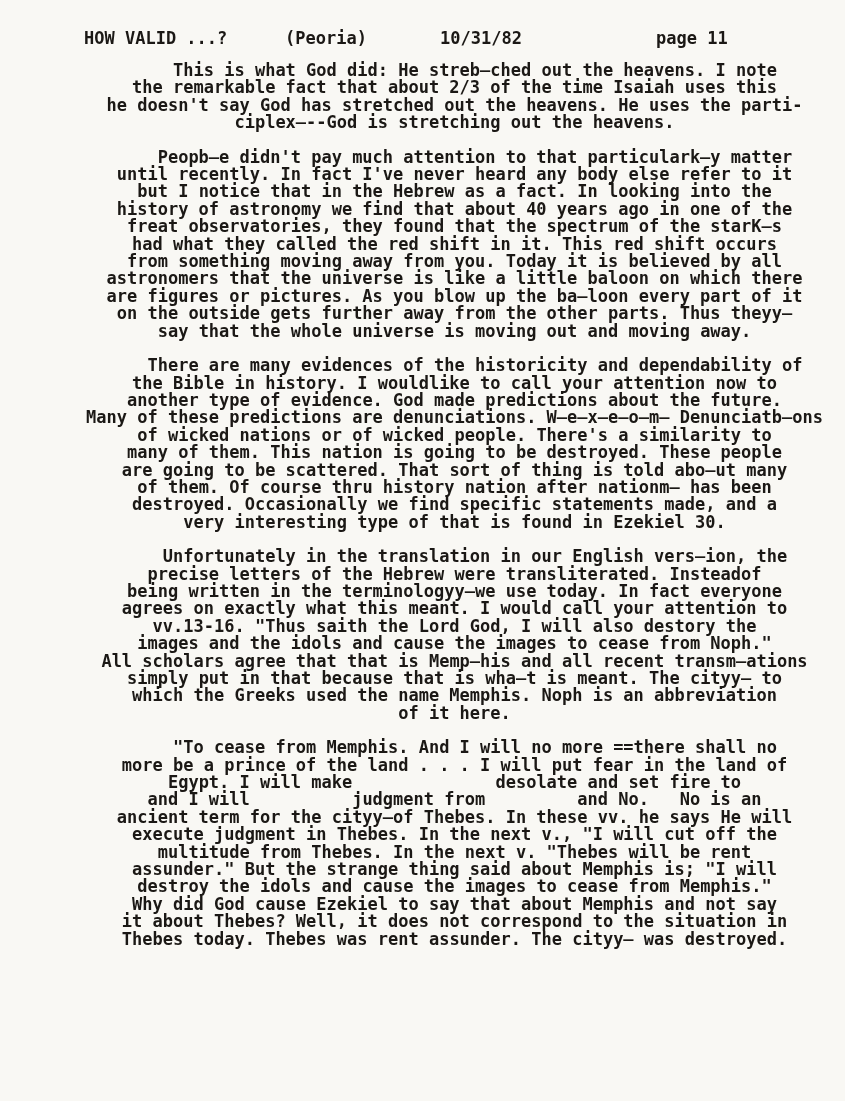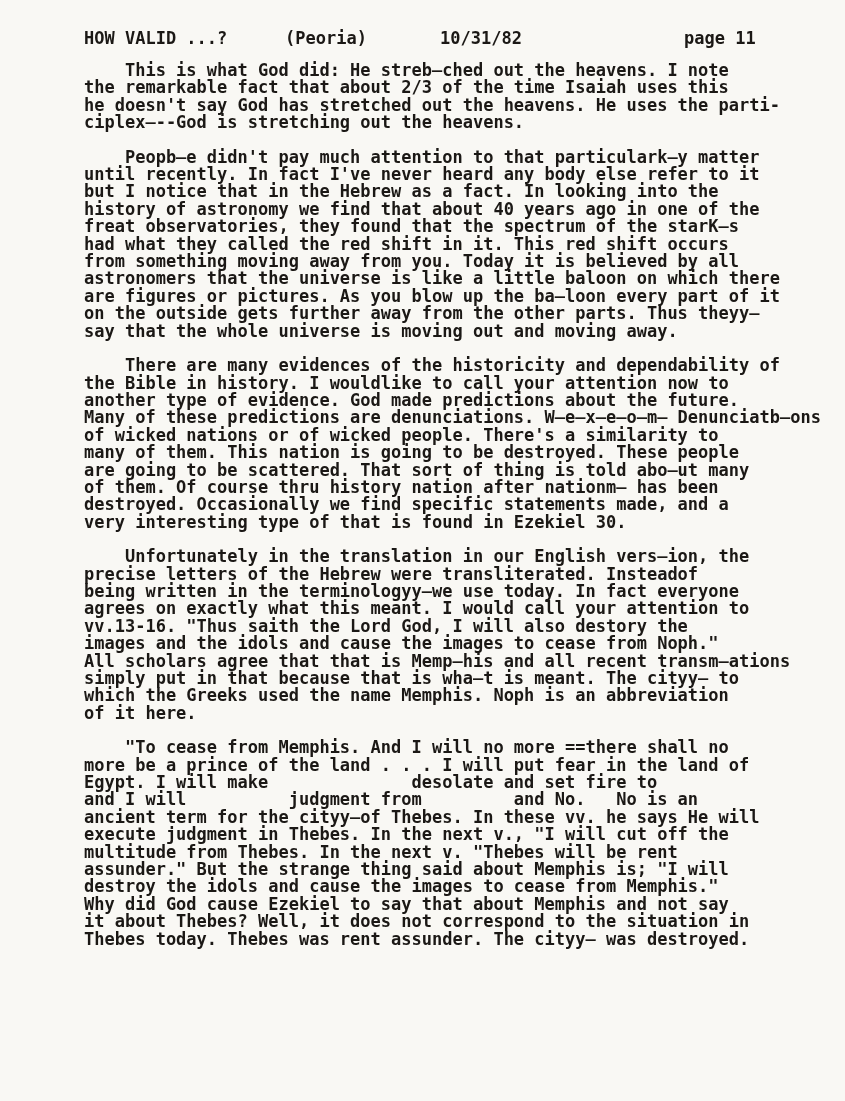--- a/index.html
+++ b/index.html
@@ -33,27 +33,28 @@
     white-space: pre;
   }
   .doc-header span {
     position: absolute;
     top: 0;
     white-space: pre;
   }
   .hdr-title    { left: 0px; }
   .hdr-location { left: 201px; }
   .hdr-date     { left: 356px; }
-  .hdr-page     { left: 600px; }
+  .hdr-page     { left: 572px; }
   .doc-body pre {
     margin: 0 0 17px 0;
     font: inherit;
     line-height: inherit;
     white-space: pre;
     letter-spacing: 0;
+    text-align: center;
   }
 </style>
 </head>
 <body>
 
 <div class="page">
 
   <div class="doc-header">
     <span class="hdr-title">HOW VALID ...?</span>
     <span class="hdr-location">(Peoria)</span>

